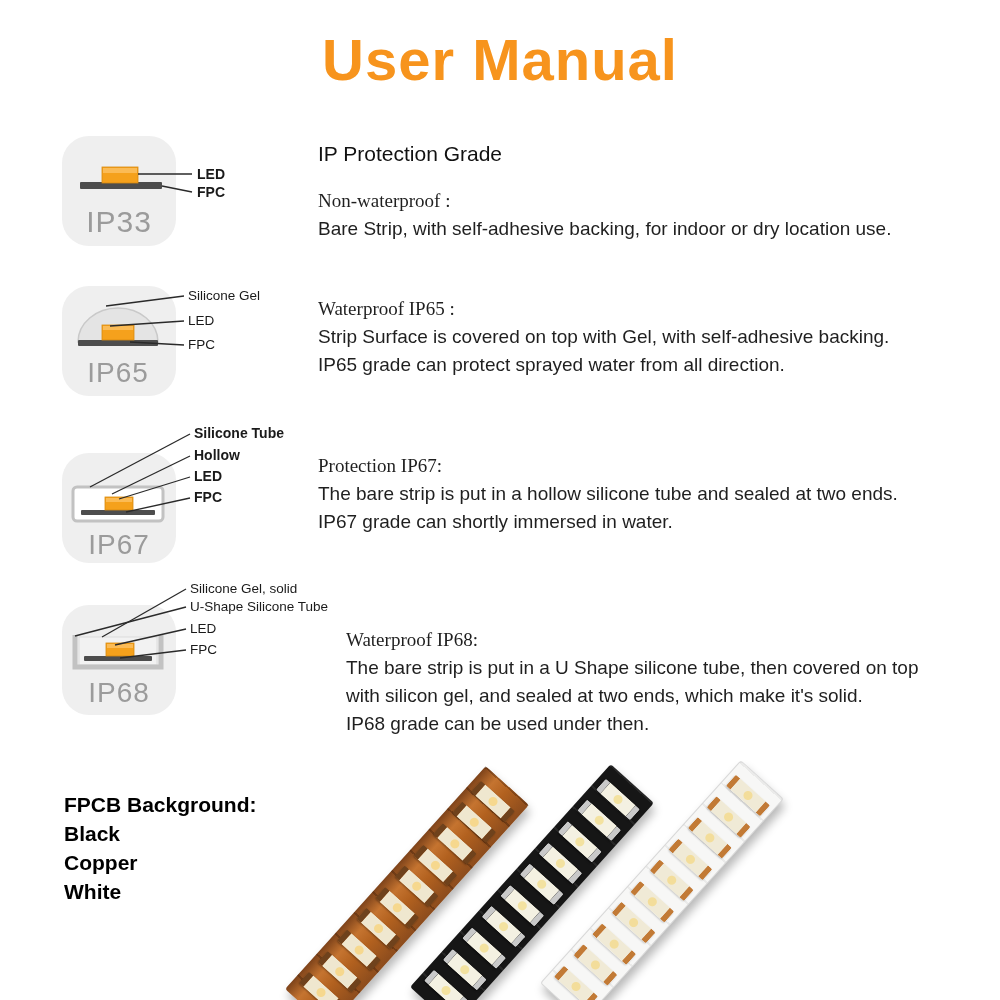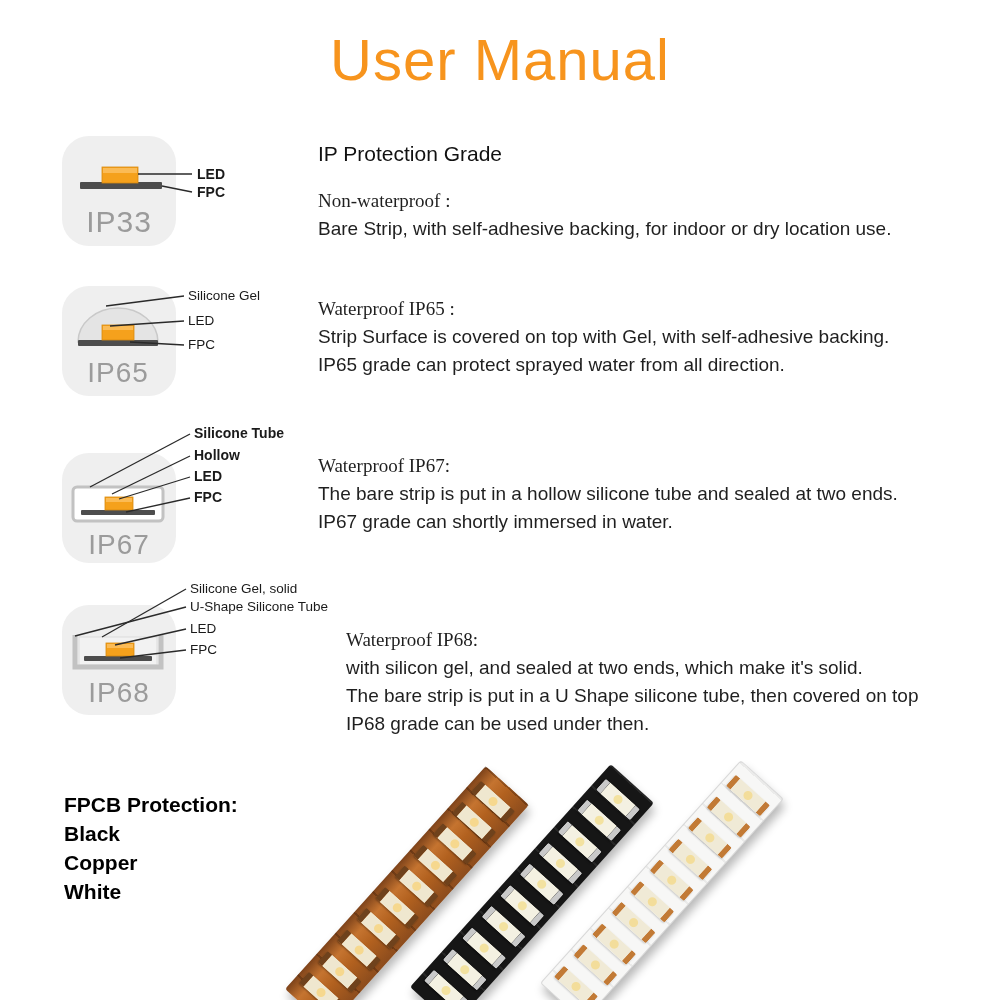--- a/index.html
+++ b/index.html
@@ -14,21 +14,21 @@
     overflow: hidden;
   }
 
   .title {
     position: absolute;
     top: 26px;
     left: 0;
     width: 1000px;
     text-align: center;
     font-size: 58px;
-    font-weight: normal;
+    font-weight: bold;
     color: var(--title, #F7941D);
     letter-spacing: 1px;
   }
 
   svg.diagram { position: absolute; overflow: visible; }
 
   .squircle { fill: var(--icon-bg, #EFEFEF); }
   .fpc      { fill: var(--fpc, #4D4D4D); }
   .led-body { fill: var(--led, #F5A11C); stroke: #D88A10; stroke-width: 0.8; }
   .led-top  { fill: #FBBB55; }
@@ -159,21 +159,21 @@
       <line class="leader" x1="59" y1="76" x2="130" y2="54"></line>
       <line class="leader" x1="66" y1="89" x2="130" y2="75"></line>
     </g>
     <text class="lbl bold" x="134" y="15">Silicone Tube</text>
     <text class="lbl bold" x="134" y="37">Hollow</text>
     <text class="lbl bold" x="134" y="58">LED</text>
     <text class="lbl bold" x="134" y="79">FPC</text>
   </svg>
 
   <div class="txt" style="left:318px; top:452px;">
-    <div class="sub">Waterproof IP67:</div>
+    <div class="sub">Protection IP67:</div>
     <div class="line">The bare strip is put in a hollow silicone tube and sealed at two ends.</div>
     <div class="line">IP67 grade can shortly immersed in water.</div>
   </div>
 
   <svg class="diagram" style="left:60px; top:573px;" width="320" height="150" viewBox="0 0 320 150">
     <rect class="squircle" x="2" y="32" width="114" height="110" rx="27"></rect>
     <rect class="gel" x="19" y="64" width="78" height="28"></rect>
     <path class="utube" d="M15 62 V94 H101 V62"></path>
     <rect class="fpc" x="24" y="83" width="68" height="5" rx="1"></rect>
     <rect class="led-body" x="46" y="70" width="28" height="13"></rect>
@@ -186,27 +186,27 @@
       <line class="leader" x1="60" y1="85" x2="126" y2="77"></line>
     </g>
     <text class="lbl" x="130" y="20">Silicone Gel, solid</text>
     <text class="lbl" x="130" y="38">U-Shape Silicone Tube</text>
     <text class="lbl" x="130" y="60">LED</text>
     <text class="lbl" x="130" y="81">FPC</text>
   </svg>
 
   <div class="txt" style="left:318px; top:626px;margin-left:28px;">
     <div class="sub">Waterproof IP68:</div>
+    <div class="line">The bare strip is put in a U Shape silicone tube, then covered on top</div>
     <div class="line">with silicon gel, and sealed at two ends, which make it's solid.</div>
-    <div class="line">The bare strip is put in a U Shape silicone tube, then covered on top</div>
     <div class="line">IP68 grade can be used under then.</div>
   </div>
 
   <div class="fpcb">
-    <div class="fh">FPCB Protection:</div>
+    <div class="fh">FPCB Background:</div>
     <div class="opt">Black</div>
     <div class="opt">Copper</div>
     <div class="opt">White</div>
   </div>
 
   <div class="strips">
     <div class="strip strip-copper">
       <div class="chips">
           <div class="chip"></div>
           <div class="chip"></div>

